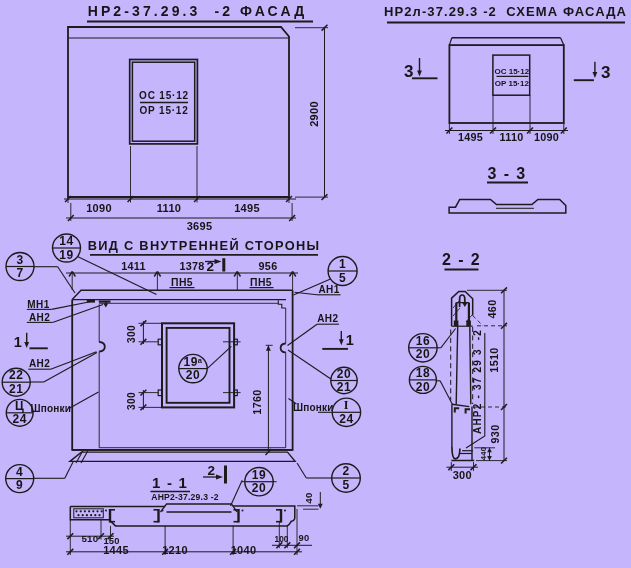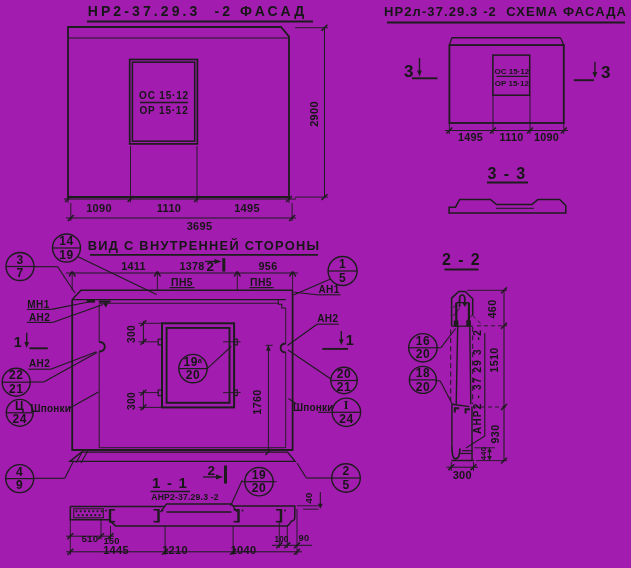--- a/index.html
+++ b/index.html
@@ -1,16 +1,16 @@
 <!DOCTYPE html>
 <html><head>
 <meta charset="utf-8">
 <style>
 html,body{margin:0;padding:0;background:#f3f2f0;}
-#wrap{width:631px;height:568px;position:relative;background:#a21caf;overflow:hidden;transform:translateZ(0);will-change:transform;}
+#wrap{width:631px;height:568px;position:relative;background:#c4b5fd;overflow:hidden;transform:translateZ(0);will-change:transform;}
 </style>
 </head>
 <body>
 <div id="wrap">
 <svg width="631" height="568" viewBox="0 0 631 568" xmlns="http://www.w3.org/2000/svg">
 
 <text x="197.5" y="16" font-family="'Liberation Sans', sans-serif" font-size="14" font-weight="bold" fill="#161616" text-anchor="middle" letter-spacing="3.1">НР2-37.29.3&nbsp;&nbsp;-2 ФАСАД</text>
 <line x1="87" y1="21.5" x2="313" y2="21.5" stroke="#1c1c1c" stroke-width="1.8"></line>
 
 <path d="M68,27 H281 L289,36.5 V197 H68 Z" fill="none" stroke="#1c1c1c" stroke-width="1.8"></path>

